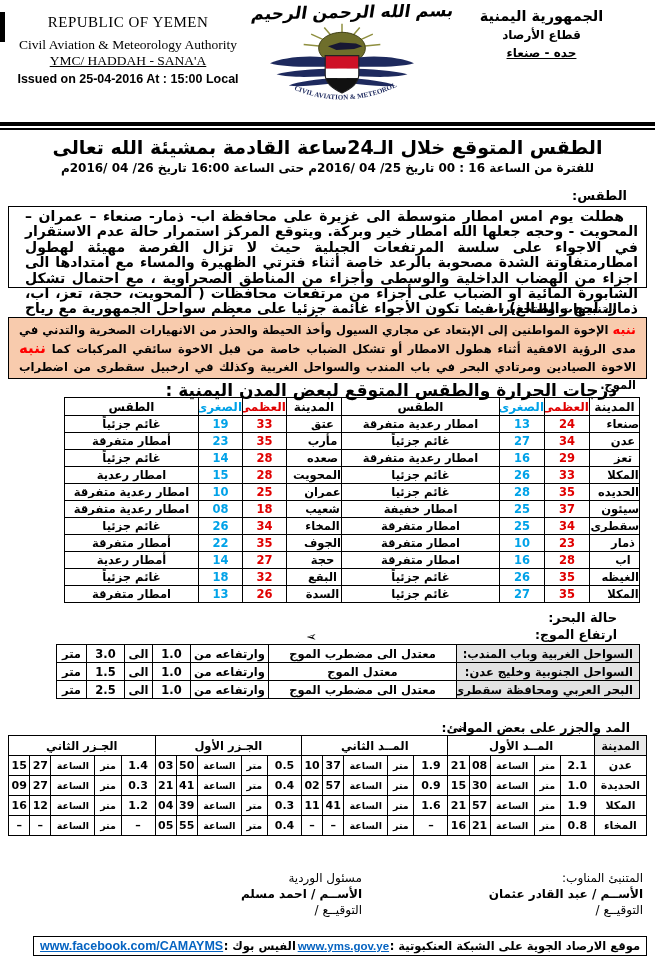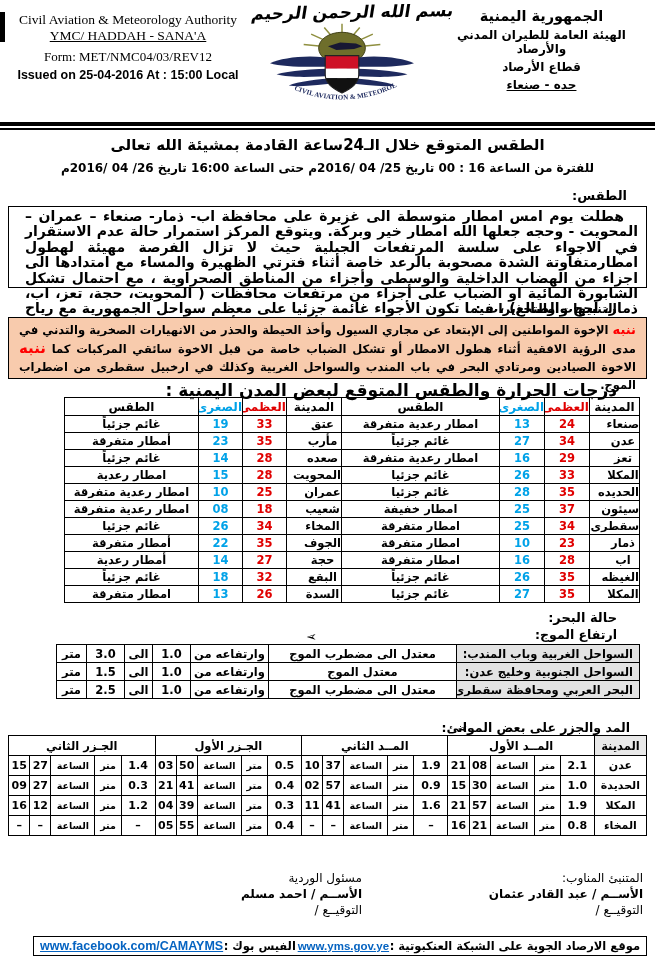--- a/index.html
+++ b/index.html
@@ -41,21 +41,21 @@
   .hdr-ar .a1 { font-size: 14.5px; }
   .hdr-ar .a2 { font-size: 12px; margin-top: 4px; }
   .hdr-ar .a3 { font-size: 12px; margin-top: 4px; }
   .hdr-ar .a4 { font-size: 12px; margin-top: 4px; }
   .hdr-ar .a5 { font-size: 12px; margin-top: 4px; text-decoration: underline; }
 
   .rule1 { left: 0; right: 0; top: 122px; height: 4px; background: #000; }
   .rule2 { left: 0; right: 0; top: 128px; height: 2px; background: #000; }
 
   
-  .main-title { left: 0; right: 0; top: 136px; text-align: center; font-weight: bold; font-size: 15px; direction: rtl; }
+  .main-title { left: 0; right: 0; top: 136px; text-align: center; font-weight: bold; font-size: 19px; direction: rtl; }
   .sub-title  { left: 0; right: 0; top: 161px; text-align: center; font-weight: bold; font-size: 12px; direction: rtl; }
 
   .sec-label { position: absolute; direction: rtl; font-weight: bold; white-space: nowrap; font-size: 13px; }
 
   
   .para-box {
     left: 8px; right: 8px; top: 206px; height: 82px;
     border: 1px solid #000;
     direction: rtl; text-align: justify;
     font-size: 14px; font-weight: bold; line-height: 15.4px;
@@ -116,23 +116,23 @@
   .url-bar .sp1 { width: 26px; }
   .url-bar .sp2 { width: 8px; }
   .url-bar .fb  { font-size: 12.5px; }
 </style>
 </head>
 <body>
 
 <div class="abs smudge"></div>
 
 <div class="abs hdr-en">
+  <div class="l1">REPUBLIC OF YEMEN</div>
   <div class="l2">Civil Aviation &amp; Meteorology Authority</div>
   <div class="l4">YMC/ HADDAH - SANA'A</div>
-  <div class="l5">Form: MET/NMC04/03/REV12</div>
   <div class="l6">Issued on  25-04-2016  At : 15:00  Local</div>
 
 </div>
 
 <div class="abs hdr-logo">
   <div class="bismillah">بسم الله الرحمن الرحيم</div>
   <svg width="160" height="86" viewBox="0 0 170 92" aria-hidden="true">
 
     <g stroke="#8f8f3f" stroke-width="1.6">
       <line x1="85" y1="28" x2="85" y2="2"></line>
@@ -168,21 +168,20 @@
 
     <path id="arcText" d="M28 70 Q85 96 142 70" fill="none"></path>
     <text font-size="7.5" fill="#1e2a5e" font-weight="bold" font-family="Liberation Serif, serif">
       <textPath href="#arcText" startOffset="6">CIVIL AVIATION &amp; METEOROLOGY</textPath>
     </text>
   </svg>
 </div>
 
 <div class="abs hdr-ar">
   <div class="a1">الجمهورية اليمنية</div>
-  <div class="a2">الهيئة العامة للطيران المدني والأرصاد</div>
   <div class="a3">قطاع الأرصاد</div>
   <div class="a5">حده - صنعاء</div>
 </div>
 
 <div class="abs rule1"></div>
 <div class="abs rule2"></div>
 
 <div class="abs main-title">الطقس المتوقع خلال الـ24ساعة القادمة بمشيئة الله تعالى</div>
 <div class="abs sub-title">للفترة من الساعة  16 : 00 تاريخ 25/ 04 /2016م حتى الساعة  16:00 تاريخ  26/ 04 /2016م</div>
 

